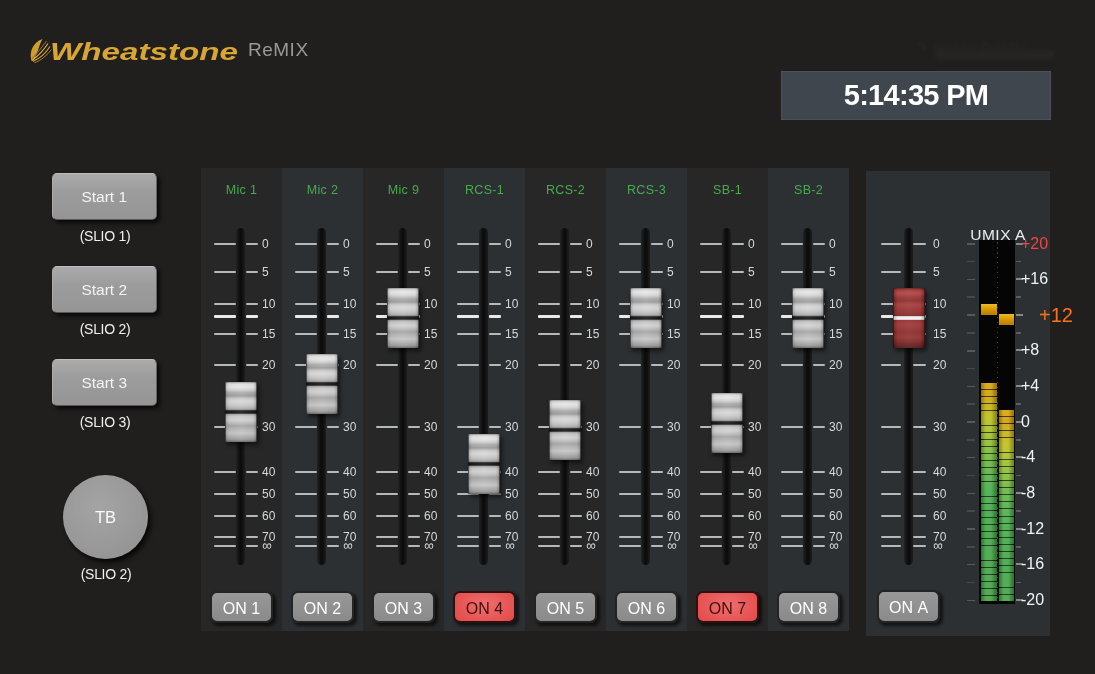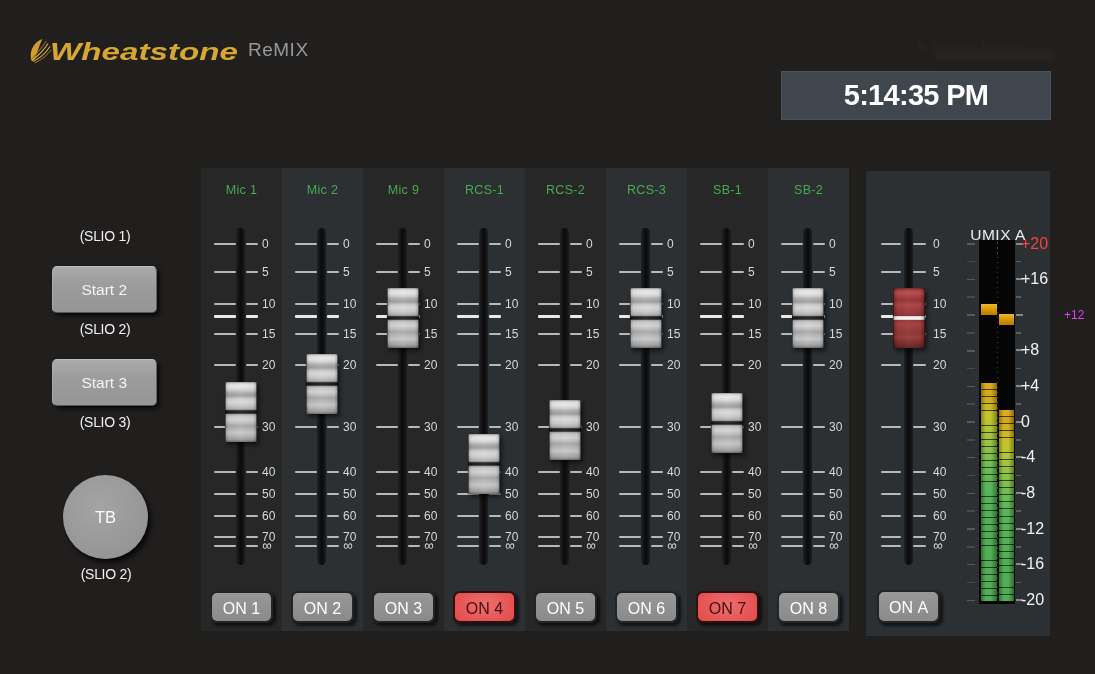--- a/index.html
+++ b/index.html
@@ -46,20 +46,21 @@
   <path d="M5.5 24.8 C 12 22.5, 18.5 17, 22.3 11.5" stroke="#a87f24" stroke-width="1.0"></path>
  </g>
 </svg>
 <svg width="196" height="32" viewBox="0 0 196 32" style="position:absolute;left:22px;top:3px;">
 <text x="2" y="24" textLength="188" lengthAdjust="spacingAndGlyphs" font-family="Liberation Sans, sans-serif" font-size="23.5" font-style="italic" font-weight="bold" fill="#d8a733">Wheatstone</text>
 </svg>
 <div style="position:absolute;left:222px;top:7px;line-height:1;font-size:19px;color:#96989a;letter-spacing:0.5px;">ReMIX</div>
 </div>
 <div class="abs" style="left:781px;top:71px;width:270px;height:49px;background:#40464e;
  border:1px solid #4b525a; color:#fff;font-size:29px;font-weight:bold;text-align:center;line-height:47px;letter-spacing:-0.7px;">5:14:35 PM</div>
+<div class="startbtn" style="top:173px;">Start 1</div>
 <div class="slio" style="top:236px;">(SLIO 1)</div>
 <div class="startbtn" style="top:265.5px;">Start 2</div>
 <div class="slio" style="top:328.5px;">(SLIO 2)</div>
 <div class="startbtn" style="top:358.5px;">Start 3</div>
 <div class="slio" style="top:421.5px;">(SLIO 3)</div>
 <div class="abs" style="left:63px;top:475px;width:85px;height:84px;border-radius:50%;
  background:radial-gradient(circle at 42% 38%,#a4a4a4,#989898 60%,#8e8e8e 100%);
  box-shadow:3px 4px 5px rgba(0,0,0,0.75);
  color:#fafafa;font-size:16.5px;text-align:center;line-height:84px;">TB</div>
 <div class="slio" style="left:54px;top:574px;">(SLIO 2)</div>
@@ -481,21 +482,21 @@
     <div class="abs" style="left:967px;top:546.025px;width:8px;height:1.6px;background:#45494c;"></div>
     <div class="abs" style="left:1015.5px;top:546.025px;width:5px;height:1.5px;background:#5a5e61;"></div>
     <div class="abs" style="left:967px;top:563.8499999999999px;width:8px;height:1.6px;background:#55595c;"></div>
     <div class="abs" style="left:1015.5px;top:563.3499999999999px;width:7px;height:2px;background:#85898c;"></div>
     <div class="abs" style="left:967px;top:581.675px;width:8px;height:1.6px;background:#45494c;"></div>
     <div class="abs" style="left:1015.5px;top:581.675px;width:5px;height:1.5px;background:#5a5e61;"></div>
     <div class="abs" style="left:967px;top:599.5px;width:8px;height:1.6px;background:#55595c;"></div>
     <div class="abs" style="left:1015.5px;top:599.0px;width:7px;height:2px;background:#85898c;"></div>
     <div class="tlab" style="left:1021px;top:243.5px;font-size:16px;color:#ef4444;">+20</div>
     <div class="tlab" style="left:1021px;top:279.15px;font-size:16px;color:#f2f2f2;">+16</div>
-    <div class="tlab" style="left:1064px;top:314.8px;font-size:12px;color:#d946ef;">+12</div>
+    <div class="tlab" style="left:1039px;top:314.8px;font-size:20px;color:#f97316;">+12</div>
     <div class="tlab" style="left:1021px;top:350.45px;font-size:16px;color:#f2f2f2;">+8</div>
     <div class="tlab" style="left:1021px;top:386.1px;font-size:16px;color:#f2f2f2;">+4</div>
     <div class="tlab" style="left:1021px;top:421.75px;font-size:16px;color:#f2f2f2;">0</div>
     <div class="tlab" style="left:1021px;top:457.4px;font-size:16px;color:#f2f2f2;">-4</div>
     <div class="tlab" style="left:1021px;top:493.04999999999995px;font-size:16px;color:#f2f2f2;">-8</div>
     <div class="tlab" style="left:1021px;top:528.7px;font-size:16px;color:#f2f2f2;">-12</div>
     <div class="tlab" style="left:1021px;top:564.3499999999999px;font-size:16px;color:#f2f2f2;">-16</div>
     <div class="tlab" style="left:1021px;top:600.0px;font-size:16px;color:#f2f2f2;">-20</div>
 </div>
 </body></html>

